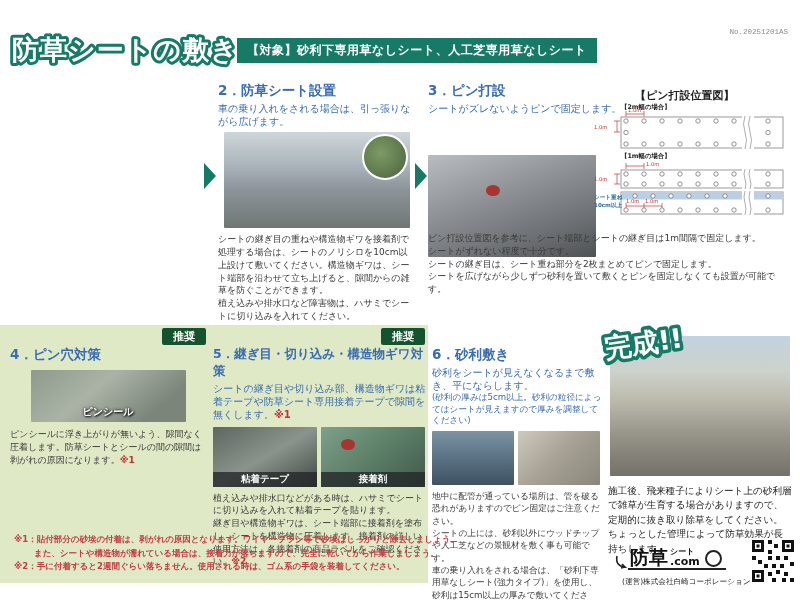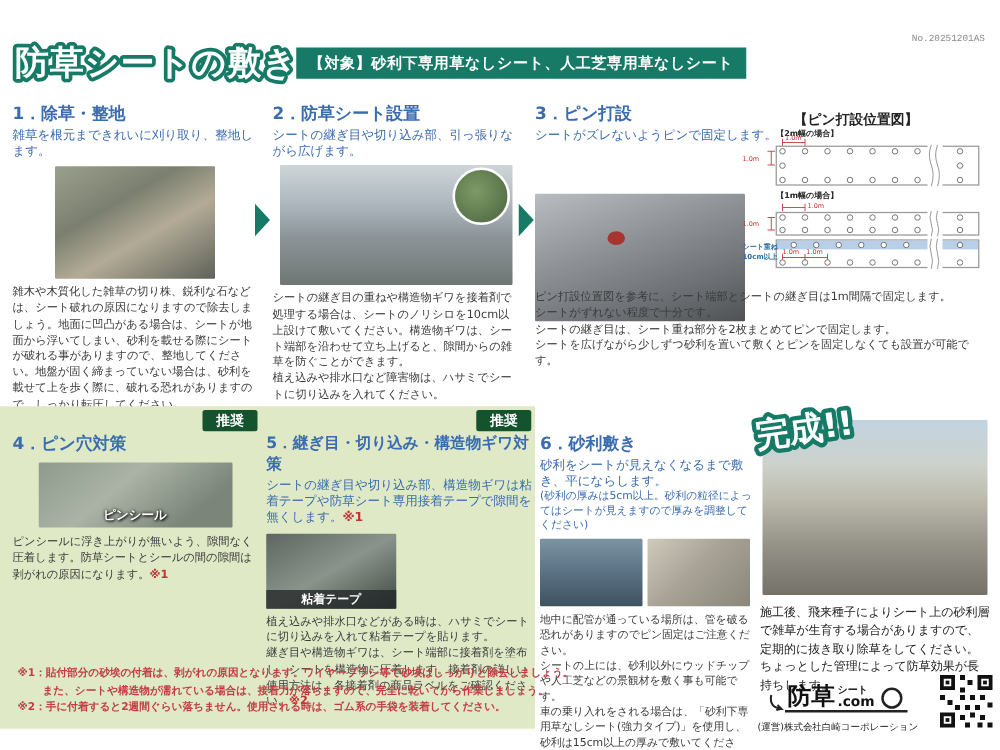--- a/index.html
+++ b/index.html
@@ -63,31 +63,24 @@
 
   <svg class="abs" style="left:8px;top:26px;" width="228" height="44">
     <text x="4" y="33" font-size="27" font-weight="bold" fill="#ffffff" stroke="#177a66" stroke-width="6" stroke-linejoin="round" paint-order="stroke" letter-spacing="1">防草シートの敷き方</text>
   </svg>
   <div class="abs target-box" style="left:237px;top:38px;">【対象】砂利下専用草なしシート、人工芝専用草なしシート</div>
   <div class="abs docno" style="right:12px;top:28px;">No.20251201AS</div>
 
   <div class="abs arrow" style="left:204px;top:163px;"></div>
   <div class="abs arrow" style="left:415px;top:163px;"></div>
 
-  <div class="abs" style="left:10px;top:82px;width:196px;">
-    <div class="step-title">1．除草・整地</div>
-    <div class="step-sub">雑草を根元まできれいに刈り取り、整地します。</div>
-    <div class="photo" style="width:128px;height:90px;margin:5px auto 5px;
-         background:linear-gradient(150deg,#9aa08e,#7b7f6f 35%,#b3ab97 60%,#5e6258 100%);"></div>
-    <div class="step-body">雑木や木質化した雑草の切り株、鋭利な石などは、シート破れの原因になりますので除去しましょう。地面に凹凸がある場合は、シートが地面から浮いてしまい、砂利を載せる際にシートが破れる事がありますので、整地してください。地盤が固く締まっていない場合は、砂利を載せて上を歩く際に、破れる恐れがありますので、しっかり転圧してください。</div>
-  </div>
 
   <div class="abs" style="left:218px;top:82px;width:198px;">
     <div class="step-title">2．防草シート設置</div>
-    <div class="step-sub">シートの継ぎ目や切り込み部、引っ張りながら広げます。</div>
+    <div class="step-sub">車の乗り入れをされる場合は、引っ張りながら広げます。</div>
     <div class="photo" style="width:186px;height:96px;margin:4px auto 5px;
          background:linear-gradient(180deg,#cfd6da 0%,#aab4ba 35%,#8c9499 60%,#6f7674 100%);">
       <div class="inset-circle"></div>
     </div>
     <div class="step-body">シートの継ぎ目の重ねや構造物ギワを接着剤で処理する場合は、シートのノリシロを10cm以上設けて敷いてください。構造物ギワは、シート端部を沿わせて立ち上げると、隙間からの雑草を防ぐことができます。
 植え込みや排水口など障害物は、ハサミでシートに切り込みを入れてください。</div>
   </div>
 
   <div class="abs" style="left:428px;top:82px;width:364px;">
     <div class="step-title">3．ピン打設</div>
@@ -216,20 +209,25 @@
 
   <div class="abs" style="left:213px;top:332px;width:214px;">
     <div class="badge abs" style="right:2px;top:-4px;">推奨</div>
     <div class="step-title" style="margin-top:14px;font-size:12.5px;">5．継ぎ目・切り込み・構造物ギワ対策</div>
     <div class="step-sub"><span>シートの継ぎ目や切り込み部、構造物ギワは粘着テープや防草シート専用接着テープで隙間を無くします。</span><span class="ref">※1</span></div>
     <div style="display:flex;gap:4px;margin:5px 0 5px;">
       <div class="photo" style="width:104px;height:60px;
            background:linear-gradient(150deg,#5d6660,#8a948c 50%,#3f4742);">
         <div class="plabel-bar">粘着テープ</div>
       </div>
+      <div class="photo" style="width:104px;height:60px;
+           background:linear-gradient(140deg,#7fa08a,#5c7f68 50%,#40594a);">
+        <div class="red-blob" style="left:20px;top:12px;"></div>
+        <div class="plabel-bar">接着剤</div>
+      </div>
     </div>
     <div class="step-body"><span>植え込みや排水口などがある時は、ハサミでシートに切り込みを入れて粘着テープを貼ります。
 継ぎ目や構造物ギワは、シート端部に接着剤を塗布し、シートを構造物に圧着します。接着剤の詳しい使用方法は、各接着剤の商品ラベルをご確認ください。</span><span class="ref">※2</span></div>
   </div>
 
   <div class="abs" style="left:432px;top:332px;width:170px;">
     <div class="step-title" style="margin-top:14px;">6．砂利敷き</div>
     <div class="step-sub">砂利をシートが見えなくなるまで敷き、平にならします。</div>
     <div class="step-note">(砂利の厚みは5cm以上。砂利の粒径によってはシートが見えますので厚みを調整してください)</div>
     <div style="display:flex;gap:4px;margin:5px 0 5px;">
@@ -264,21 +262,21 @@
       </svg>
       <div class="brand-row">
         <span class="brand-main">防草</span>
         <div class="brand-stack">
           <span class="brand-sub">シート</span>
           <span class="brand-dom">.com</span>
         </div>
         <div class="ring"></div>
       </div>
     </div>
-    <div class="operator abs" style="left:2px;top:252px;">(運営)株式会社白崎コーポレーション</div>
+    <div class="operator abs" style="left:18px;top:252px;">(運営)株式会社白崎コーポレーション</div>
 
     <svg class="abs" style="right:-2px;top:216px;" width="46" height="46" viewBox="0 0 46 46">
       <rect x="0" y="0" width="46" height="46" fill="#fff"></rect>
       <g fill="#111">
         <rect x="2" y="2" width="12" height="12"></rect>
           <rect x="32" y="2" width="12" height="12"></rect>
           <rect x="2" y="32" width="12" height="12"></rect>
         <rect x="18" y="2" width="4" height="4"></rect>
           <rect x="24" y="6" width="4" height="4"></rect>
           <rect x="18" y="12" width="4" height="4"></rect>

